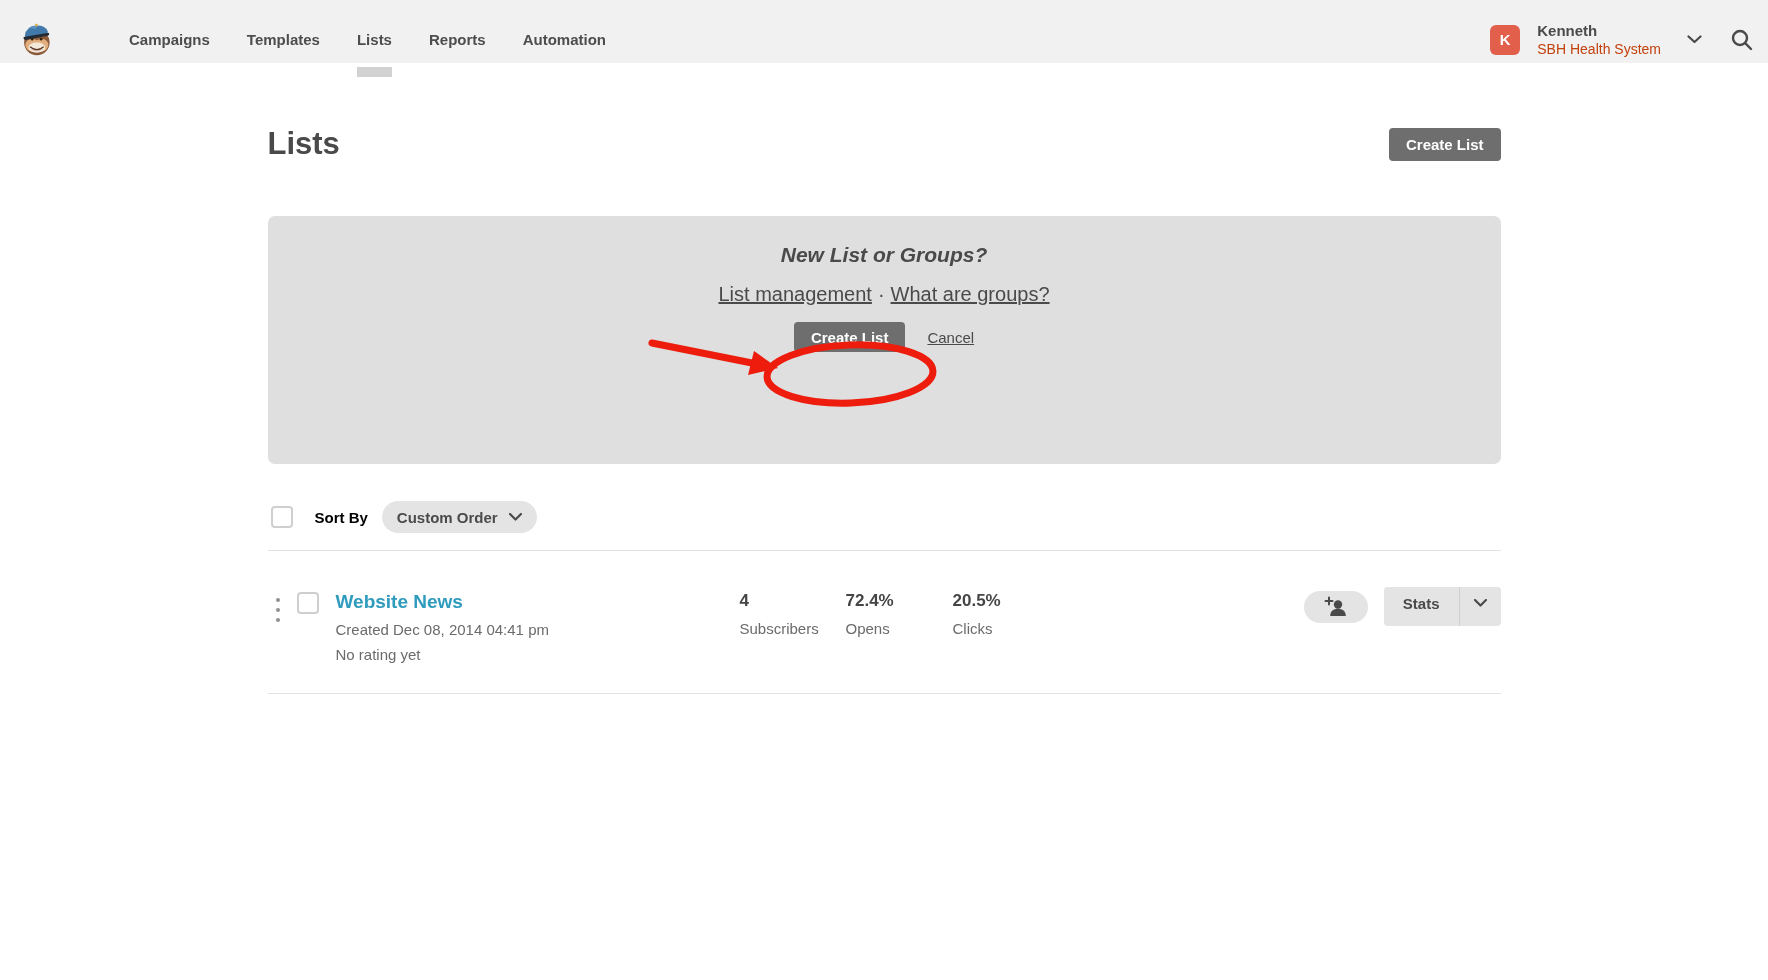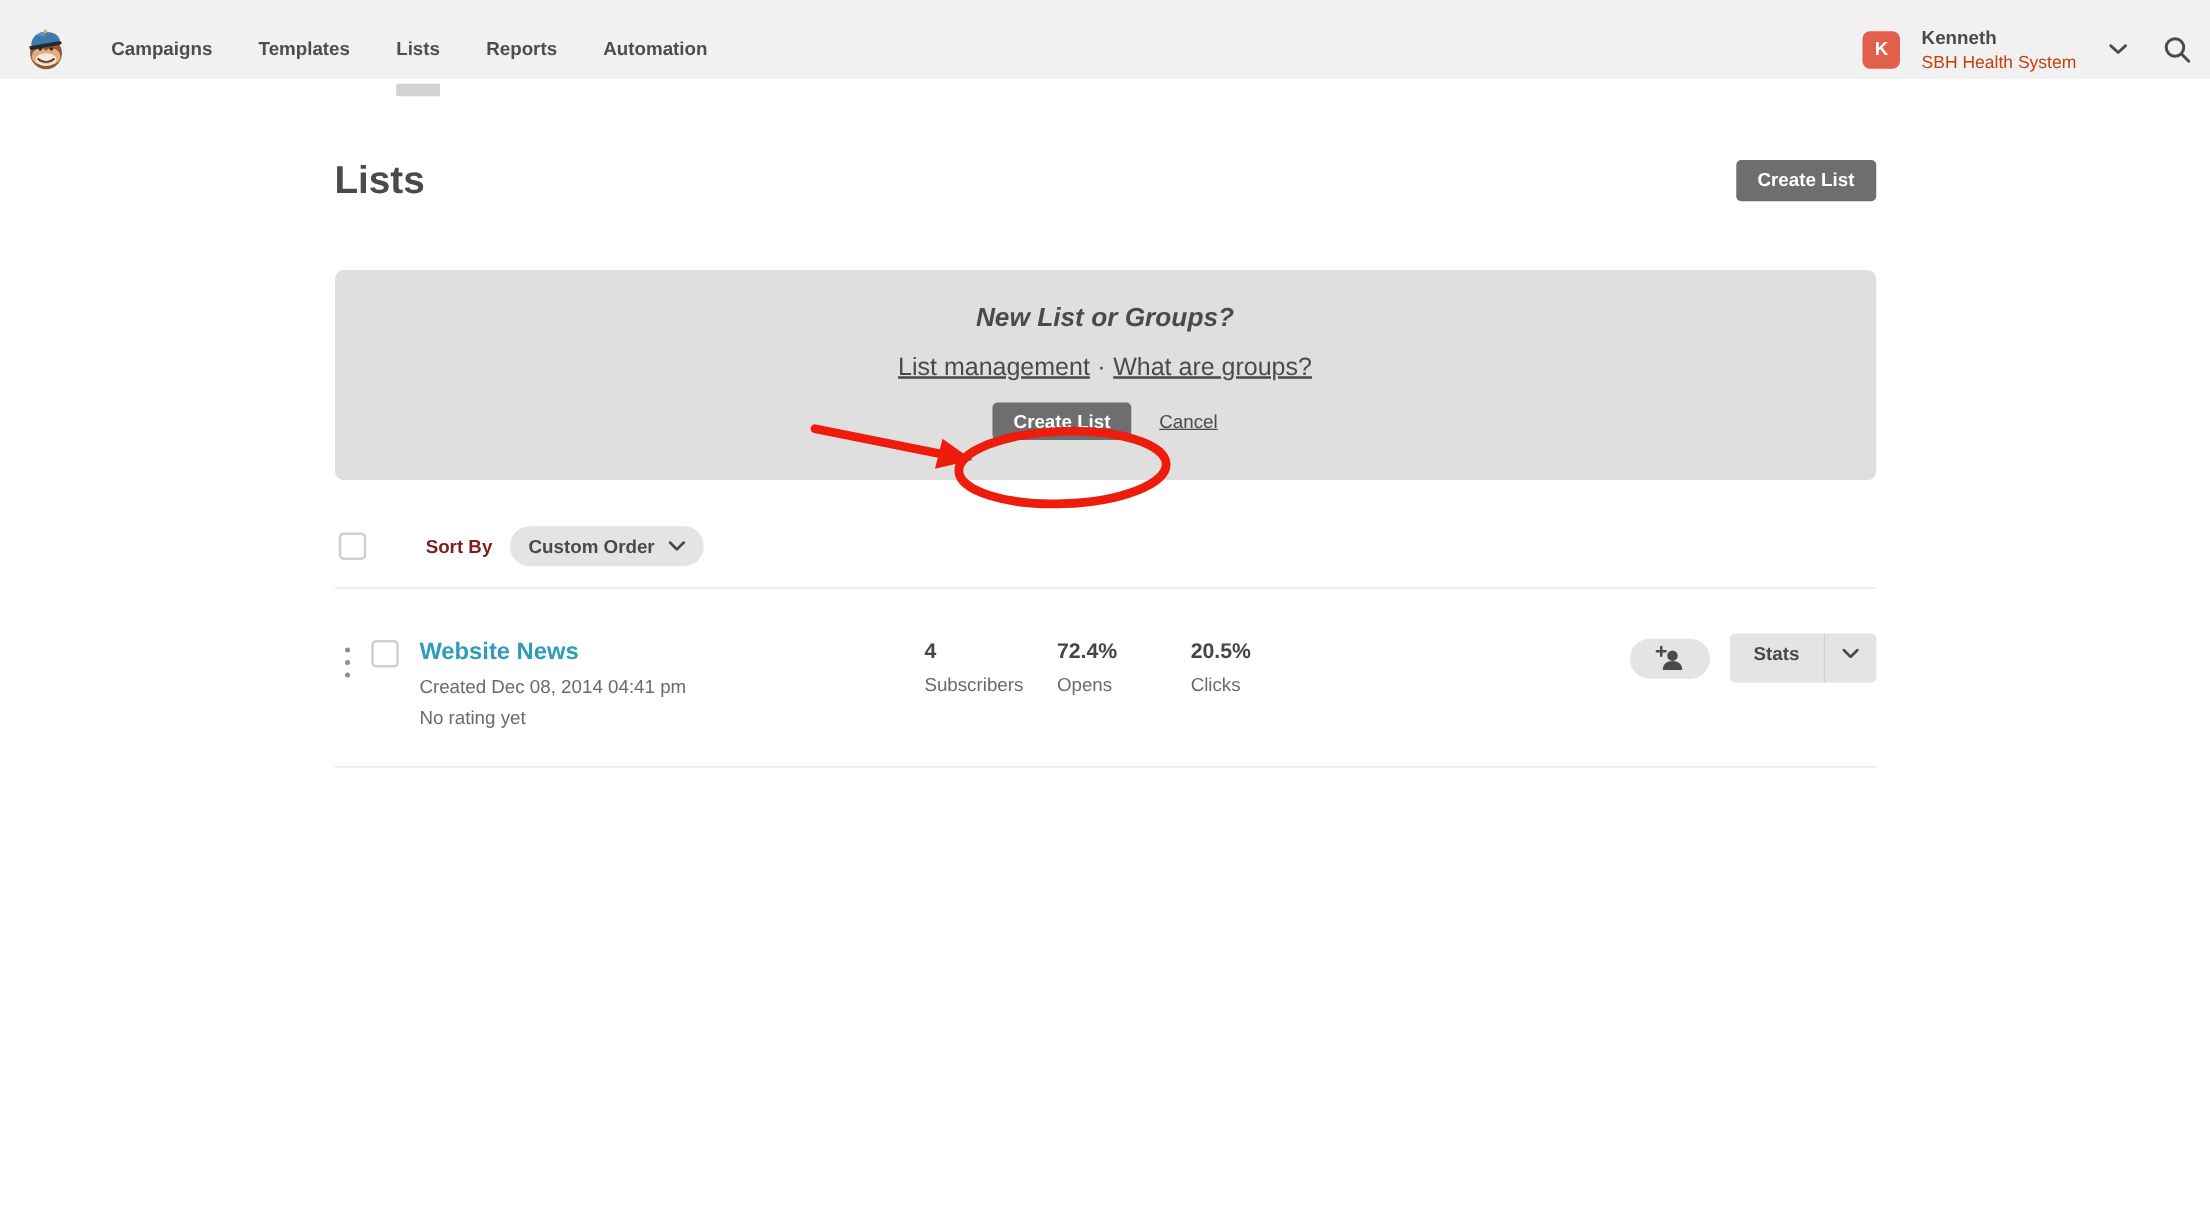--- a/index.html
+++ b/index.html
@@ -2,21 +2,21 @@
 <html style="--header-bg: #f1f1f1; --tab-indicator: #d2d2d2; --avatar-bg: #e2604b; --link-teal: #2f9bbd; --dark-button-bg: #6e6e6e; --panel-bg: #dfdfdf; --light-button-bg: #e4e4e4; --border-gray: #e3e3e3; --annotation-red: #ee1c0c;"><head>
 <meta charset="utf-8">
 <title>Lists</title>
 <style>
   * { margin:0; padding:0; box-sizing:border-box; }
   html,body { width:1768px; height:980px; background:#ffffff; overflow:hidden;
               font-family:"Liberation Sans", sans-serif; color:#474747; }
 
   
   .header { height:63px; background:var(--header-bg,#f1f1f1); display:flex;
-            align-items:center; padding:16px 14px 0 19px; position:relative; }
+            align-items:center; padding:16px 14px 0 19px; position:relative;gap:40px; }
   .logo { width:36px; height:42px; margin-right:34px; display:flex; align-items:center; }
   .nav { display:flex; align-items:center; height:55px; }
   .nav-item { font-size:15px; font-weight:bold; color:#4d4d4d; margin-right:37px;
               height:55px; line-height:55px; position:relative; cursor:pointer;
               text-decoration:none; }
   .tab-indicator { position:absolute; left:0; right:0; top:55px; height:10px;
                    background:var(--tab-indicator,#d2d2d2); }
   .account { margin-left:auto; display:flex; align-items:center; }
   .avatar { width:30px; height:30px; border-radius:6px; background:var(--avatar-bg,#e2604b);
             color:#fff; font-weight:bold; font-size:15px; display:flex;
@@ -30,36 +30,36 @@
   
   .main { width:1233px; margin:0 auto; position:relative; }
   .page-head { display:flex; align-items:center; justify-content:space-between;
                margin-top:63px; }
   .page-title { font-size:31px; font-weight:bold; color:#4a4a4a; }
   .btn-dark { background:var(--dark-button-bg,#6e6e6e); color:#fff; border:none;
               border-radius:4px; font-size:15px; font-weight:bold;
               font-family:inherit; padding:8px 17px; height:33px; cursor:pointer; }
 
   .panel { margin-top:54px; background:var(--panel-bg,#dfdfdf); border-radius:7px;
-           height:168px; text-align:center; padding-top:27px; }
+           height:248px; text-align:center; padding-top:27px; }
   .panel-title { font-size:21px; font-style:italic; font-weight:bold; color:#4a4a4a; }
   .panel-body  { margin-top:21px; font-size:16px; color:#4a4a4a; }
   .panel-links { margin-top:16px; font-size:20px; color:#4a4a4a; }
   .panel-links a { color:#4a4a4a; text-decoration:underline; cursor:pointer; }
   .links-sep { margin:0 6px; }
   .panel-actions { margin-top:16px; display:flex; align-items:center; justify-content:center; }
   .btn-panel-create { height:30px; padding:6px 17px; }
   .cancel-link { margin-left:22px; font-size:15px; color:#4a4a4a;
                  text-decoration:underline; cursor:pointer; }
 
   
   .sort-row { margin-top:37px; display:flex; align-items:center; padding-left:3px; height:32px; }
   .checkbox { width:22px; height:22px; background:#fff; border:2px solid #cfcfcf;
               border-radius:4px; cursor:pointer; flex:none; }
-  .sort-label { margin-left:48px; font-size:15px; font-weight:bold; color:#7f1d1d; }
+  .sort-label { margin-left:22px; font-size:15px; font-weight:bold; color:#000000; }
   .btn-light { background:var(--light-button-bg,#e4e4e4); border:none; border-radius:16px;
                font-family:inherit; font-size:15px; font-weight:bold; color:#4a4a4a;
                height:32px; display:flex; align-items:center; cursor:pointer; }
   .sort-select { margin-left:14px; padding:0 15px; gap:11px; }
 
   
   .list-row { margin-top:17px; border-top:1px solid var(--border-gray,#e3e3e3);
               border-bottom:1px solid var(--border-gray,#e3e3e3);
               padding:40px 0 30px; display:flex; align-items:flex-start; }
   .drag-handle { margin-left:6px; margin-top:5px; display:flex; flex-direction:column;

